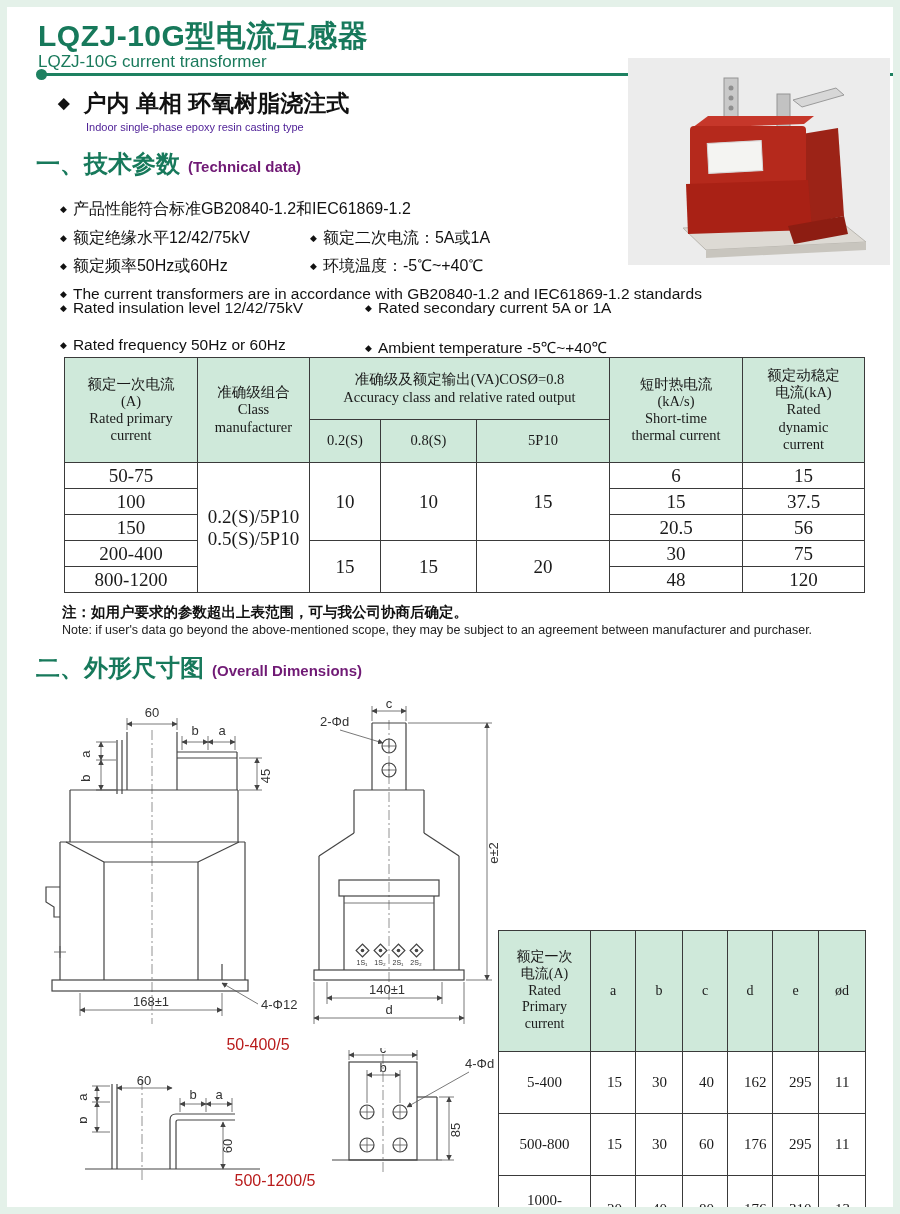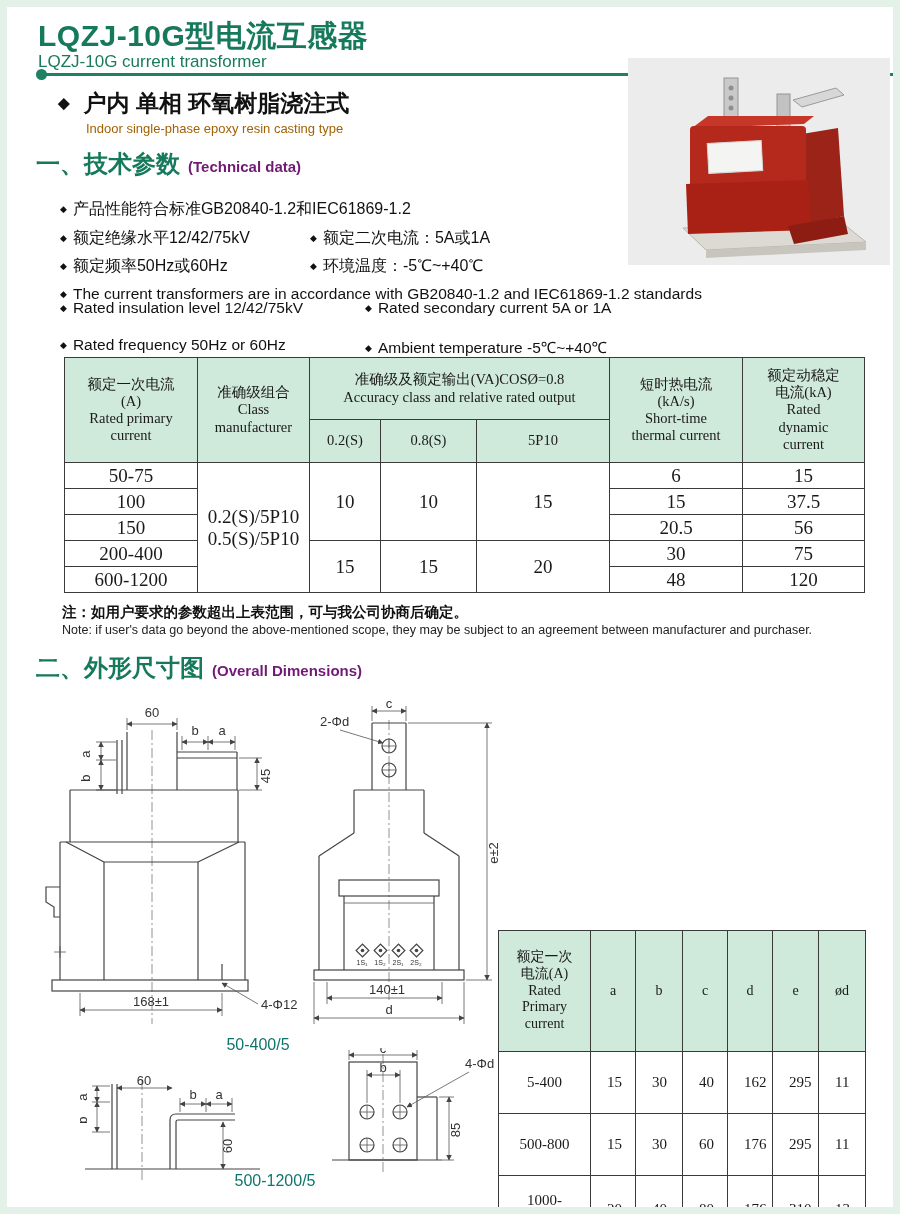--- a/index.html
+++ b/index.html
@@ -11,21 +11,21 @@
     content:"";position:absolute;inset:0;border:7px solid #e4f1e9;pointer-events:none;z-index:50;
   }
   
   .title-cn{position:absolute;left:38px;top:16px;font-size:30px;font-weight:700;color:#17795b;letter-spacing:.5px;}
   .title-en{position:absolute;left:38px;top:52px;font-size:17px;font-weight:500;color:#1a7a5c;}
   .rule{position:absolute;left:38px;top:73px;width:862px;height:3px;background:#1e8161;}
   .rule .dot{position:absolute;left:-2px;top:-4px;width:11px;height:11px;border-radius:50%;background:#1e8161;}
   
   .subtitle{position:absolute;left:58px;top:88px;font-size:23px;font-weight:700;color:#111;}
   .subtitle .dia{font-size:15px;margin-right:14px;vertical-align:3px;}
-  .subtitle-en{position:absolute;left:86px;top:121px;font-size:13px;color:#a16207;}
+  .subtitle-en{position:absolute;left:86px;top:121px;font-size:11px;color:#4c1d95;}
   
   .sec-head{position:absolute;left:36px;font-size:24px;font-weight:700;color:#17795b;}
   .sec-head .en{font-size:15px;font-weight:700;margin-left:8px;color:#701a75;}
   
   .brow{position:absolute;left:60px;font-size:16px;color:#111;}
   .brow .dia{font-size:9px;vertical-align:2px;margin-right:6px;color:#111;}
   .brow .item2{position:absolute;left:250px;top:0;white-space:nowrap;}
   .brow.en{font-size:15.5px;}
   
   .photo{position:absolute;left:628px;top:58px;width:262px;height:207px;}
@@ -34,21 +34,21 @@
   .tech{position:absolute;left:64px;top:357px;width:800px;table-layout:fixed;}
   .tech th,.tech td{border:1.6px solid #3a3a3a;text-align:center;vertical-align:middle;padding:0;}
   .tech th{background:#cfe9da;font-weight:400;font-size:14.5px;line-height:1.18;white-space:pre-line;}
   .tech td{font-size:19px;white-space:pre-line;}
   .tech .hr1{height:62px;} .tech .hr2{height:43px;} .tech .br{height:26px;}
   
   .note-cn{position:absolute;left:62px;top:603px;font-size:14.5px;font-weight:600;color:#111;}
   .note-en{position:absolute;left:62px;top:623px;font-size:12.5px;color:#222;}
   
   .drawing{position:absolute;}
-  .caption{position:absolute;font-size:16px;color:#0f766e;text-align:center;}
+  .caption{position:absolute;font-size:16px;color:#b91c1c;text-align:center;}
   svg text{font-family:"Liberation Sans",sans-serif;fill:#333;font-size:13px;}
   .ln{stroke:#444;stroke-width:1.2;fill:none;}
   .thin{stroke:#555;stroke-width:.8;fill:none;}
   .cl{stroke:#777;stroke-width:.8;fill:none;stroke-dasharray:10 3 2 3;}
   
   .dims{position:absolute;left:498px;top:930px;width:367px;table-layout:fixed;}
   .dims th,.dims td{border:1.6px solid #3a3a3a;text-align:center;vertical-align:middle;padding:16px;}
   .dims th{background:#cfe9da;font-weight:400;font-size:14px;line-height:1.2;white-space:pre-line;height:88px;}
   .dims td{font-size:15px;height:29px;}
 </style>
@@ -173,21 +173,21 @@
     </tr>
     <tr class="br">
       <td>200-400</td>
       <td rowspan="2">15</td>
       <td rowspan="2">15</td>
       <td rowspan="2">20</td>
       <td>30</td>
       <td>75</td>
     </tr>
     <tr class="br">
-      <td>600-1200</td>
+      <td>800-1200</td>
       <td>48</td>
       <td>120</td>
     </tr>
   </tbody>
     </table>
 
   <div class="note-cn">注：如用户要求的参数超出上表范围，可与我公司协商后确定。</div>
   <div class="note-en">Note: if user's data go beyond the above-mentioned scope, they may be subject to an agreement between manufacturer and purchaser.</div>
 
   <div class="sec-head" style="top:652px;">

